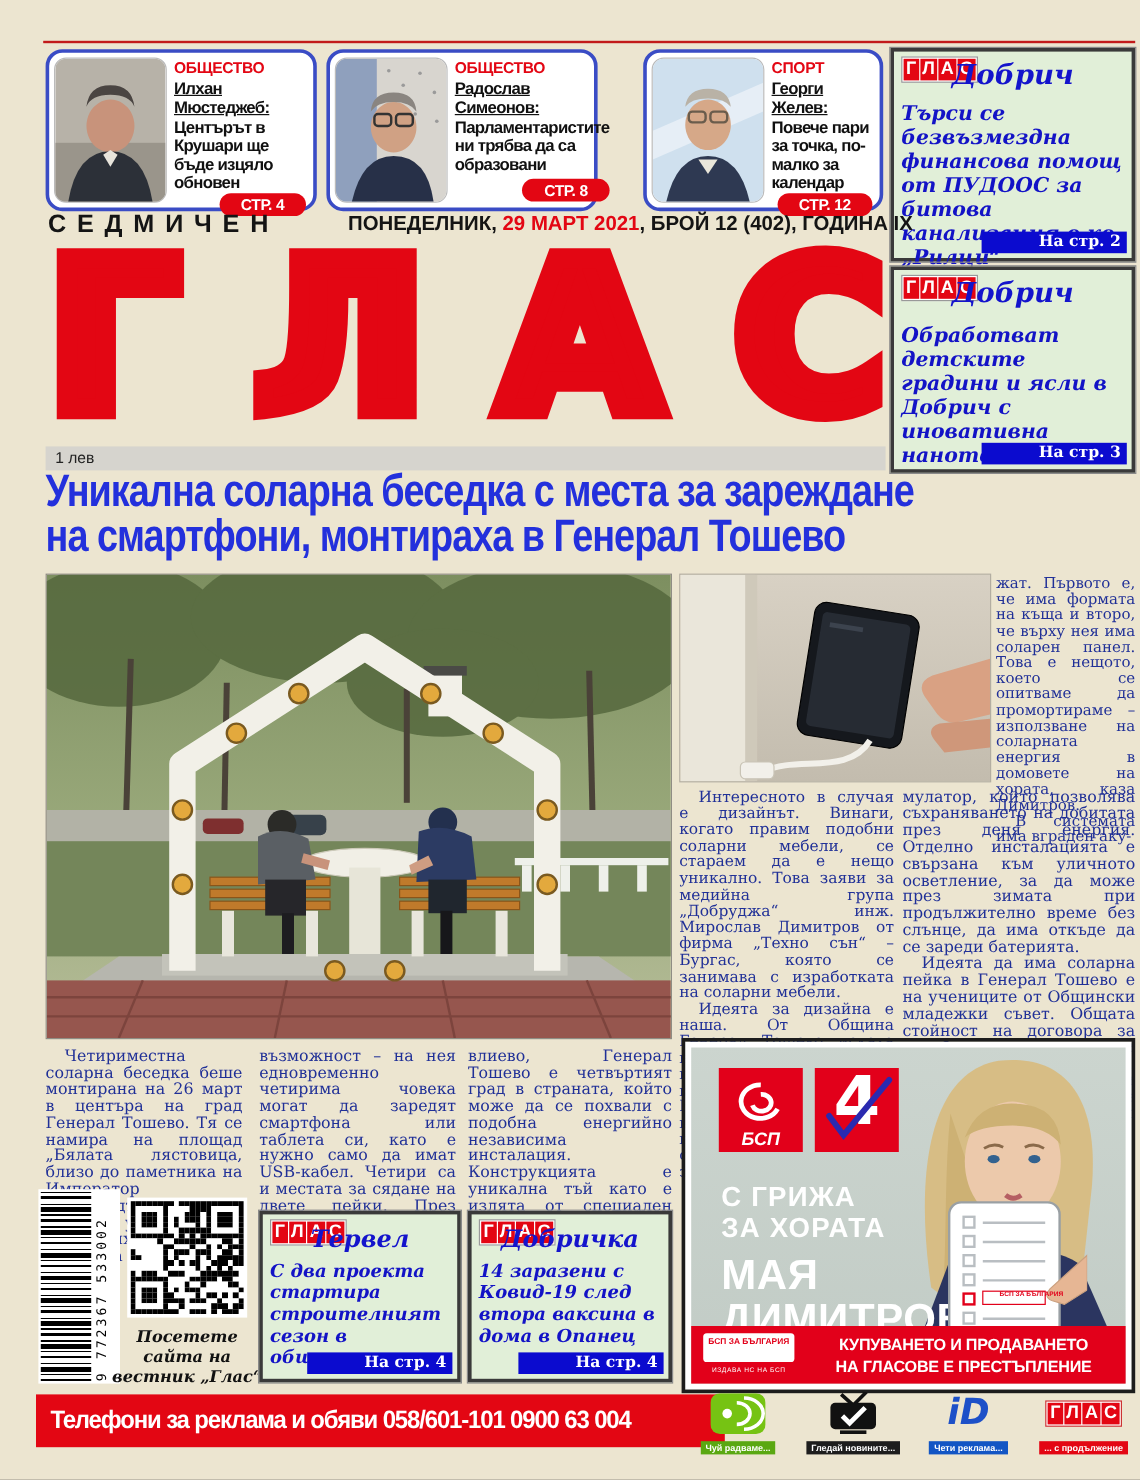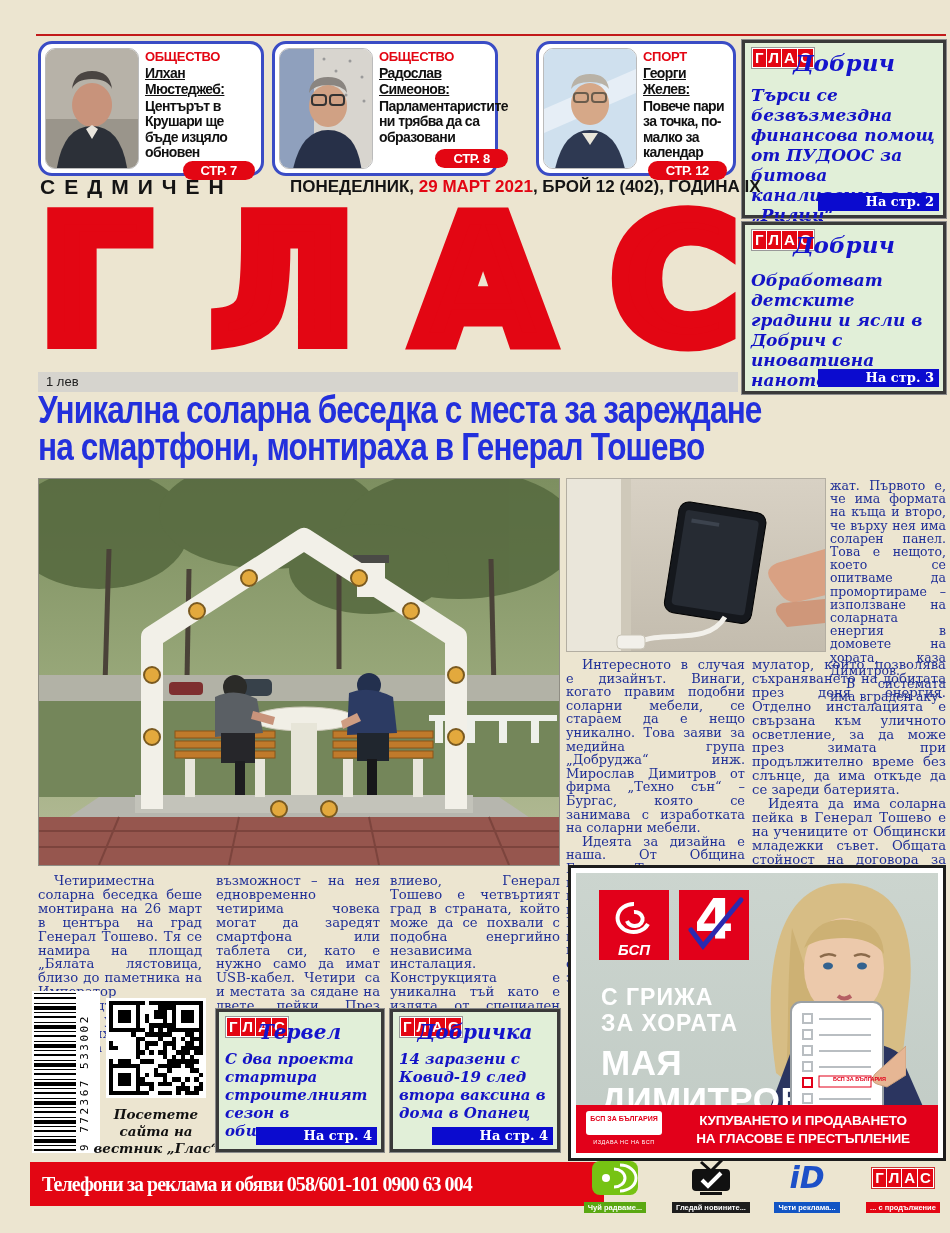--- a/index.html
+++ b/index.html
@@ -92,21 +92,21 @@
            color:#e2001a;font-weight:bold;font-size:7px;text-align:center;line-height:1.2;padding-top:4px;box-sizing:border-box;}
   .minipub{position:absolute;left:10px;top:34px;width:76px;color:#fff;font-size:5.5px;text-align:center;letter-spacing:0.5px;}
   .discl{position:absolute;left:98px;top:7px;right:6px;color:#fff;font-weight:bold;font-size:13.5px;
          line-height:1.3;text-align:center;letter-spacing:-0.2px;}
   .machine-row-label{position:absolute;left:262px;top:208px;font-size:5.5px;color:#e2001a;font-weight:bold;}
   .machine-label{position:absolute;left:252px;top:240px;width:60px;text-align:left;font-size:6.5px;
                  color:#8d9296;font-weight:bold;line-height:1.3;letter-spacing:0.5px;}
 
   
   .redbar{left:30px;top:1162px;width:574px;height:44px;background:#e30613;color:#fff;
-          font-family:Liberation Serif, serif;font-weight:bold;font-size:21px;line-height:44px;
+          font-family:Liberation Sans, sans-serif;font-weight:bold;font-size:21px;line-height:44px;
           padding-left:12px;box-sizing:border-box;white-space:nowrap;}
   .partners{left:572px;top:1160px;width:374px;height:50px;display:flex;justify-content:space-between;}
   .partner{width:86px;text-align:center;}
   .partner .ic{height:36px;display:flex;align-items:center;justify-content:center;}
   .fcap{display:inline-block;color:#fff;font-weight:bold;font-size:7.5px;padding:1px 4px;margin-top:1px;
         white-space:nowrap;}
   .idglyph{position:relative;font-weight:bold;font-style:italic;font-size:30px;color:#1d50c8;
            font-family:"DejaVu Sans",sans-serif;line-height:1;}
 </style>
 </head>
@@ -124,21 +124,21 @@
         <path d="M46,34 a20,22 0 1 0 0.1,0" fill="#c8937b"></path>
         <path d="M26,40 q2,-18 20,-18 q18,0 20,18 q-4,-10 -20,-10 q-16,0 -20,10" fill="#4a4542"></path>
         <path d="M10,125 q6,-48 36,-48 q30,0 36,48 Z" fill="#2c3038"></path>
         <path d="M40,80 l6,10 l6,-10 l-6,-4 Z" fill="#e8e4dc"></path>
       </svg>
     </div>
     <div class="tx">
       <span class="cat">ОБЩЕСТВО</span>
       <span class="tname">Илхан Мюстеджеб:</span>
       <span class="thead">Центърът в Крушари ще бъде изцяло обновен</span>
-      <span class="pagepill">СТР. 7</span>
+      <span class="pagepill">СТР. 4</span>
     </div>
   </div>
 
   <div class="abs teaser" style="left:272px;width:226px;">
     <div class="photo">
       <svg width="92" height="125" viewBox="0 0 92 125">
         <rect width="92" height="125" fill="#d8d5cf"></rect>
         <rect width="34" height="125" fill="#8fa0bd"></rect>
         <g fill="#9a9a9a">
             <circle cx="44" cy="10" r="1.5"></circle>

